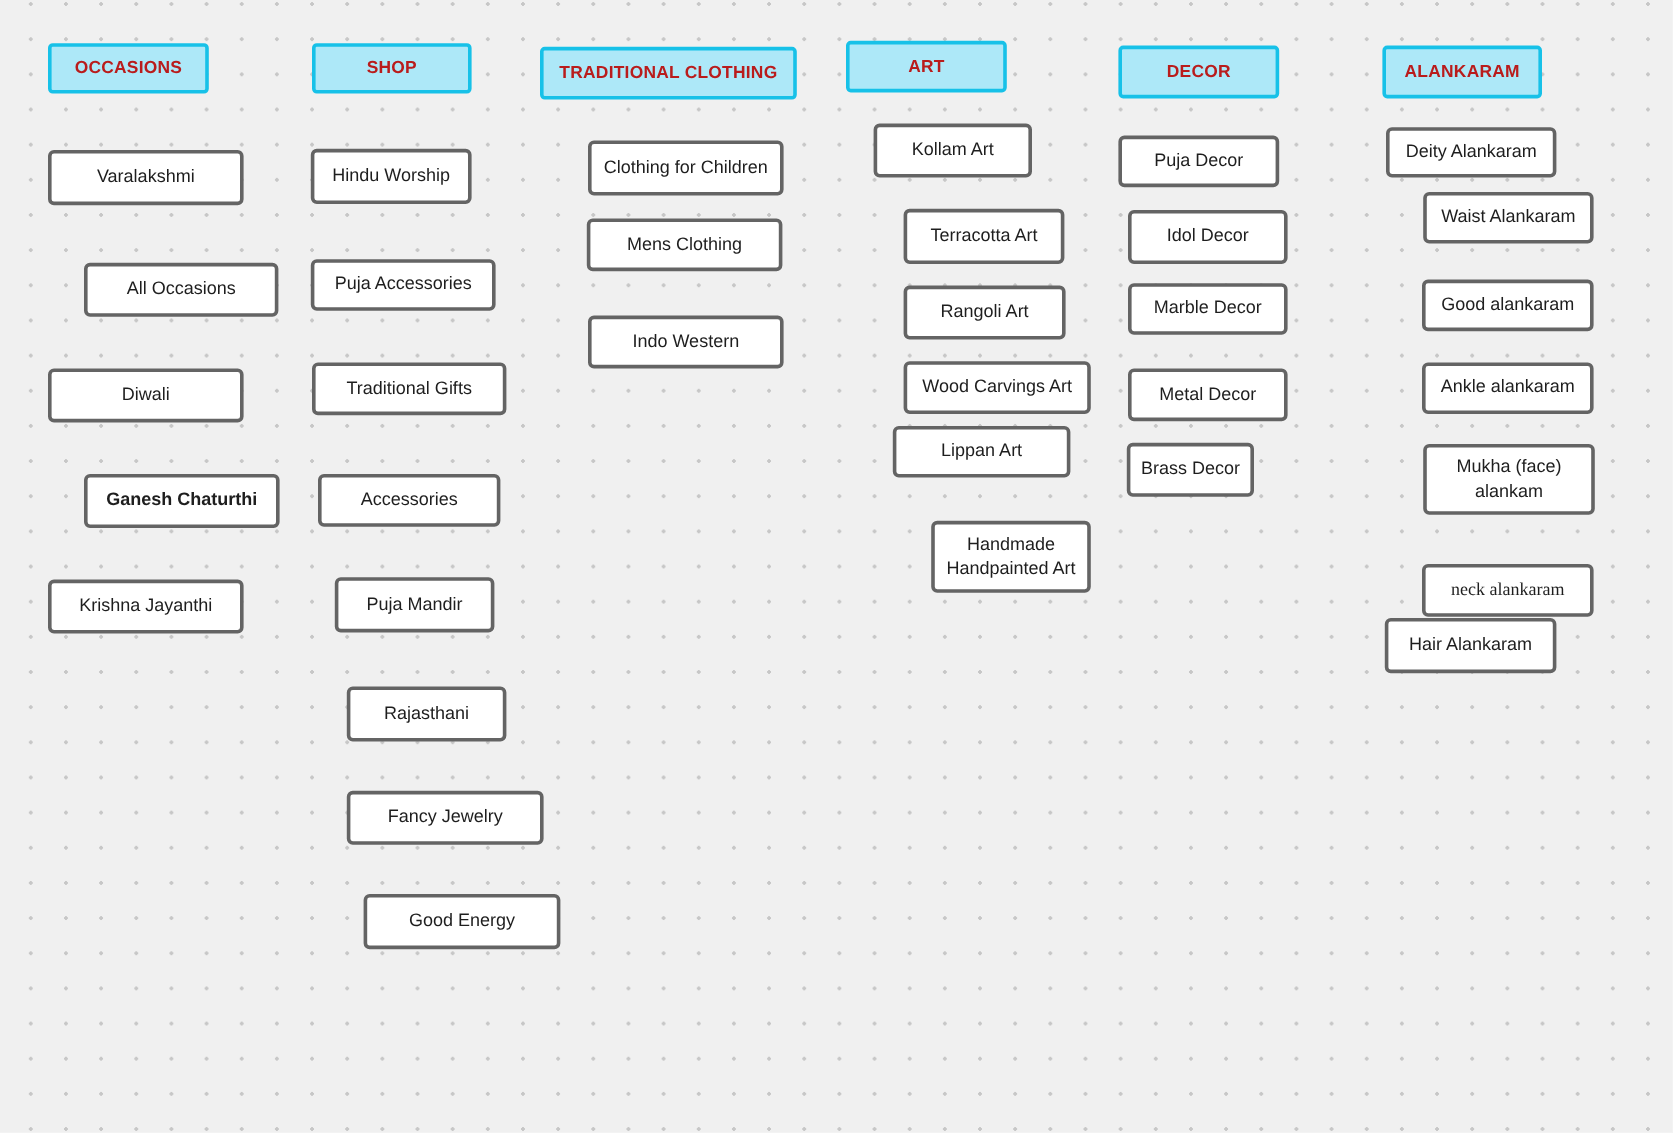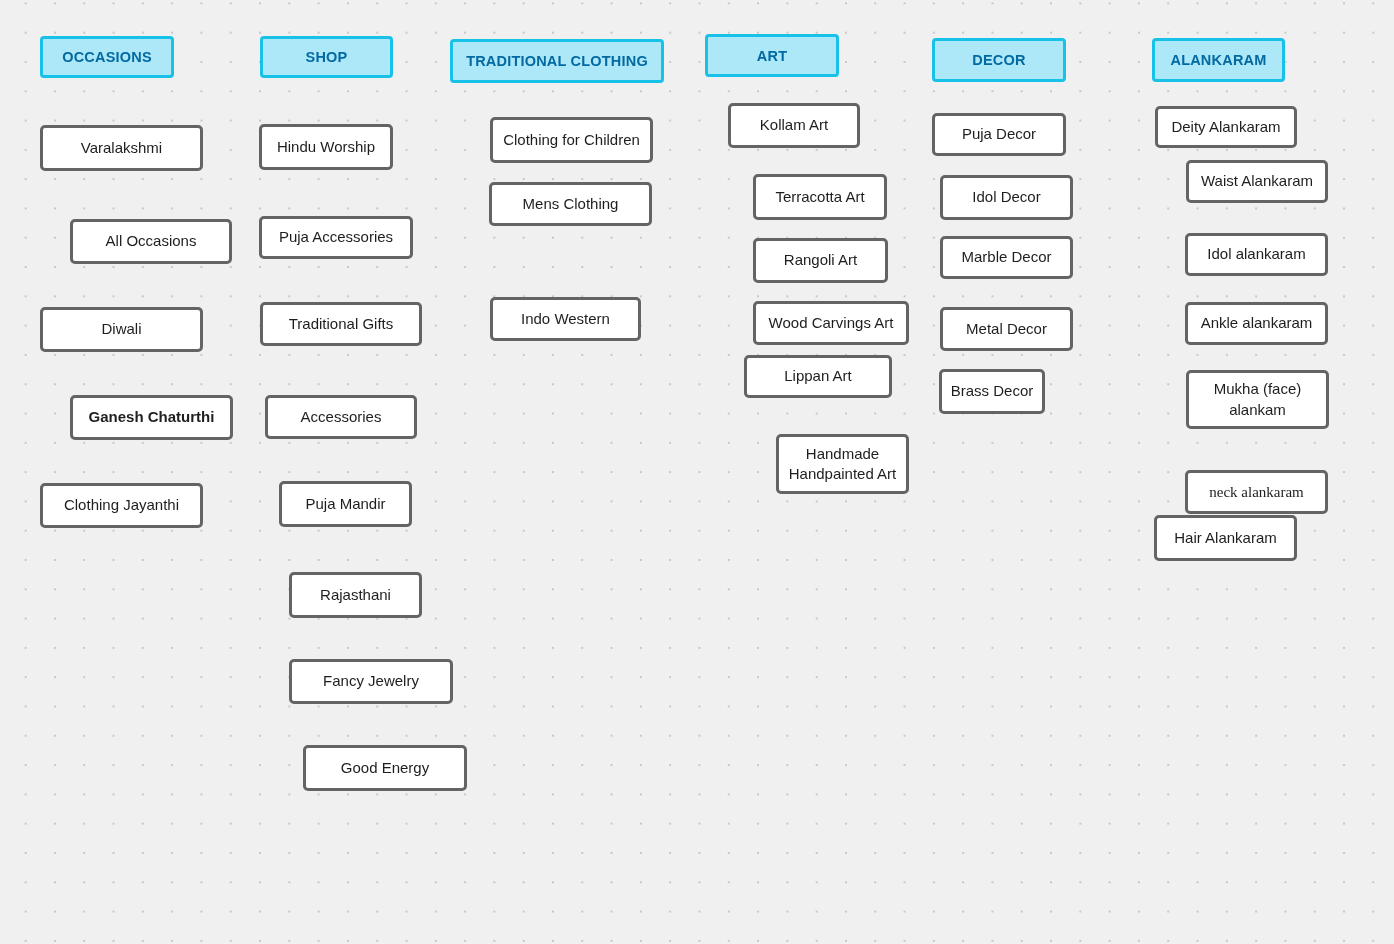--- a/index.html
+++ b/index.html
@@ -18,21 +18,21 @@
   }
   .hdr {
     position: absolute;
     box-sizing: border-box;
     background: #ade8f8;
     border: 3px solid #17c1e8;
     border-radius: 4px;
     display: flex; align-items: center; justify-content: center;
     font-weight: 700;
     font-size: 14.5px;
-    color: #0369a1;
+    color: #b91c1c;
     letter-spacing: 0.2px;
     text-align: center;
     cursor: default;
   }
   .node {
     position: absolute;
     box-sizing: border-box;
     background: #ffffff;
     border: 3px solid #646464;
     border-radius: 5px;
@@ -48,54 +48,54 @@
 </head>
 <body>
 
 <div class="canvas">
 
   <div class="hdr" style="left:40px;  top:36px;  width:134px; height:42px;">OCCASIONS</div>
   <div class="node" style="left:40px;  top:125px; width:163px; height:46px;">Varalakshmi</div>
   <div class="node" style="left:70px;  top:219px; width:162px; height:45px;">All Occasions</div>
   <div class="node" style="left:40px;  top:307px; width:163px; height:45px;">Diwali</div>
   <div class="node" style="left:70px;  top:395px; width:163px; height:45px;font-weight:bold;">Ganesh Chaturthi</div>
-  <div class="node" style="left:40px;  top:483px; width:163px; height:45px;">Clothing Jayanthi</div>
+  <div class="node" style="left:40px;  top:483px; width:163px; height:45px;">Krishna Jayanthi</div>
 
   <div class="hdr" style="left:260px; top:36px;  width:133px; height:42px;">SHOP</div>
   <div class="node" style="left:259px; top:124px; width:134px; height:46px;">Hindu Worship</div>
   <div class="node" style="left:259px; top:216px; width:154px; height:43px;">Puja Accessories</div>
   <div class="node" style="left:260px; top:302px; width:162px; height:44px;">Traditional Gifts</div>
   <div class="node" style="left:265px; top:395px; width:152px; height:44px;">Accessories</div>
   <div class="node" style="left:279px; top:481px; width:133px; height:46px;">Puja Mandir</div>
   <div class="node" style="left:289px; top:572px; width:133px; height:46px;">Rajasthani</div>
   <div class="node" style="left:289px; top:659px; width:164px; height:45px;">Fancy Jewelry</div>
   <div class="node" style="left:303px; top:745px; width:164px; height:46px;">Good Energy</div>
 
   <div class="hdr" style="left:450px; top:39px;  width:214px; height:44px;">TRADITIONAL CLOTHING</div>
   <div class="node" style="left:490px; top:117px; width:163px; height:46px;">Clothing for Children</div>
   <div class="node" style="left:489px; top:182px; width:163px; height:44px;">Mens Clothing</div>
-  <div class="node" style="left:490px; top:263px; width:151px; height:44px;margin-top:34px;">Indo Western</div>
+  <div class="node" style="left:490px; top:263px; width:163px; height:44px;">Indo Western</div>
 
   <div class="hdr" style="left:705px; top:34px;  width:134px; height:43px;">ART</div>
   <div class="node" style="left:728px; top:103px; width:132px; height:45px;">Kollam Art</div>
   <div class="node" style="left:753px; top:174px; width:134px; height:46px;">Terracotta Art</div>
   <div class="node" style="left:753px; top:238px; width:135px; height:45px;">Rangoli Art</div>
   <div class="node" style="left:753px; top:301px; width:156px; height:44px;">Wood Carvings Art</div>
   <div class="node" style="left:744px; top:355px; width:148px; height:43px;">Lippan Art</div>
   <div class="node" style="left:776px; top:434px; width:133px; height:60px;">Handmade Handpainted Art</div>
 
   <div class="hdr" style="left:932px; top:38px;  width:134px; height:44px;">DECOR</div>
   <div class="node" style="left:932px; top:113px; width:134px; height:43px;">Puja Decor</div>
   <div class="node" style="left:940px; top:175px; width:133px; height:45px;">Idol Decor</div>
   <div class="node" style="left:940px; top:236px; width:133px; height:43px;">Marble Decor</div>
   <div class="node" style="left:940px; top:307px; width:133px; height:44px;">Metal Decor</div>
   <div class="node" style="left:939px; top:369px; width:106px; height:45px;">Brass Decor</div>
 
   <div class="hdr" style="left:1152px; top:38px;  width:133px; height:44px;">ALANKARAM</div>
   <div class="node" style="left:1155px; top:106px; width:142px; height:42px;">Deity Alankaram</div>
   <div class="node" style="left:1186px; top:160px; width:142px; height:43px;">Waist Alankaram</div>
-  <div class="node" style="left:1185px; top:233px; width:143px; height:43px;">Idol alankaram</div>
+  <div class="node" style="left:1185px; top:233px; width:143px; height:43px;">Good alankaram</div>
   <div class="node" style="left:1185px; top:302px; width:143px; height:43px;">Ankle alankaram</div>
   <div class="node" style="left:1186px; top:370px; width:143px; height:59px;">Mukha (face) alankam</div>
   <div class="node" style="left:1185px; top:470px; width:143px; height:44px;font-family:Liberation Serif, serif;">neck alankaram</div>
   <div class="node" style="left:1154px; top:515px; width:143px; height:46px;">Hair Alankaram</div>
 
 </div>
 
 </body></html>

